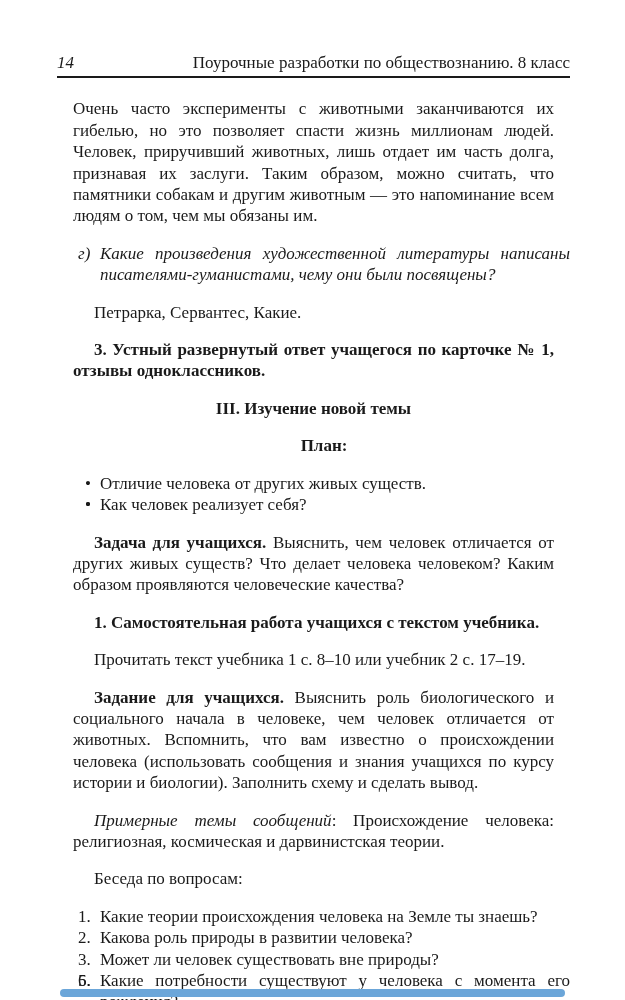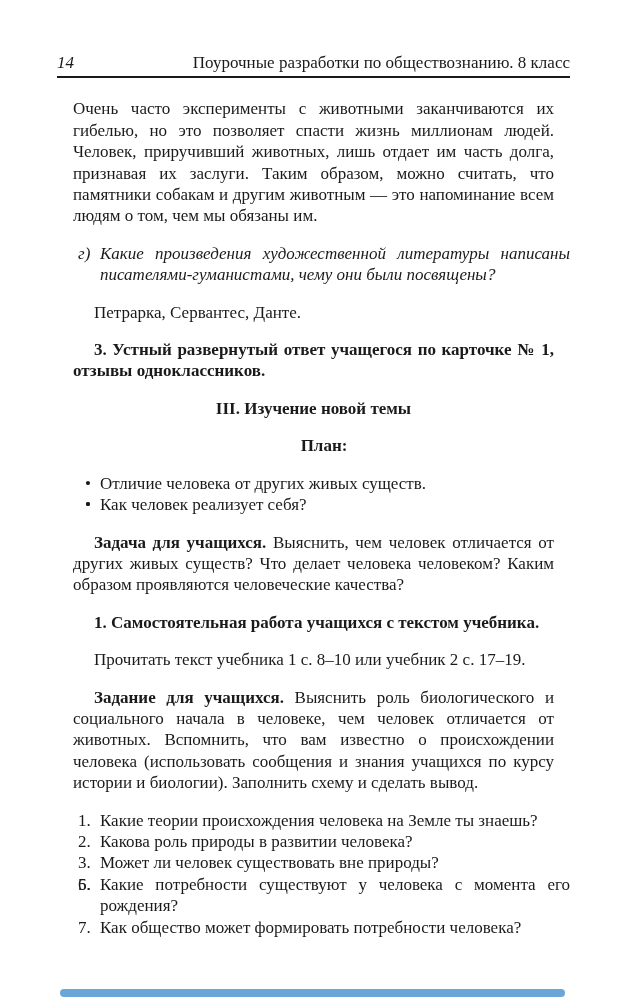--- a/index.html
+++ b/index.html
@@ -75,21 +75,21 @@
 
     <div class="bodytext">
 
       <p>Очень часто эксперименты с животными заканчиваются их гибелью, но это позволяет спасти жизнь миллионам людей. Человек, приручивший животных, лишь отдает им часть долга, признавая их заслуги. Таким образом, можно считать, что памятники собакам и другим животным — это напоминание всем людям о том, чем мы обязаны им.</p>
 
       <div class="letter-item">
         <span class="letter-label">г)</span>
         <span>Какие произведения художественной литературы написаны писателями-гуманистами, чему они были посвящены?</span>
       </div>
 
-      <p class="indent">Петрарка, Сервантес, Данте.</p>
+      <p class="indent">Петрарка, Сервантес, Какие.</p>
 
       <p class="indent bold">3. Устный развернутый ответ учащегося по карточке №&nbsp;1, отзывы одноклассников.</p>
 
       <p class="bold" style="text-align:center;">III. Изучение новой темы</p>
 
       <p class="indent bold" style="text-align:center;">План:</p>
 
       <div class="bullet-item">
         <span class="bullet">•</span>
         <span>Отличие человека от других живых существ.</span>
@@ -104,21 +104,23 @@
 
       <p class="indent"><span class="bold">Задача для учащихся.</span><span> Выяснить, чем человек отличается от других живых существ? Что делает человека человеком? Каким образом проявляются человеческие качества?</span></p>
 
       <p class="indent bold">1. Самостоятельная работа учащихся с текстом учебника.</p>
 
       <p class="indent">Прочитать текст учебника 1 с. 8–10 или учебник 2 с. 17–19.</p>
 
       <p class="indent"><span class="bold">Задание для учащихся.</span><span> Выяснить роль биологического и социального начала в человеке, чем человек отличается от животных. Вспомнить, что вам известно о происхождении человека (использовать сообщения и знания учащихся по курсу истории и биологии). Заполнить схему и сделать вывод.</span></p>
 
 
+      <p class="indent"><span class="italic">Примерные темы сообщений</span><span>: Происхождение человека: религиозная, космическая и дарвинистская теории.</span></p>
 
+      <p class="indent" style="text-align:left;">Беседа по вопросам:</p>
 
       <div class="q-item">
         <span class="q-num">1.</span>
         <span>Какие теории происхождения человека на Земле ты знаешь?</span>
       </div>
       <div class="q-item">
         <span class="q-num">2.</span>
         <span>Какова роль природы в развитии человека?</span>
       </div>
       <div class="q-item">

